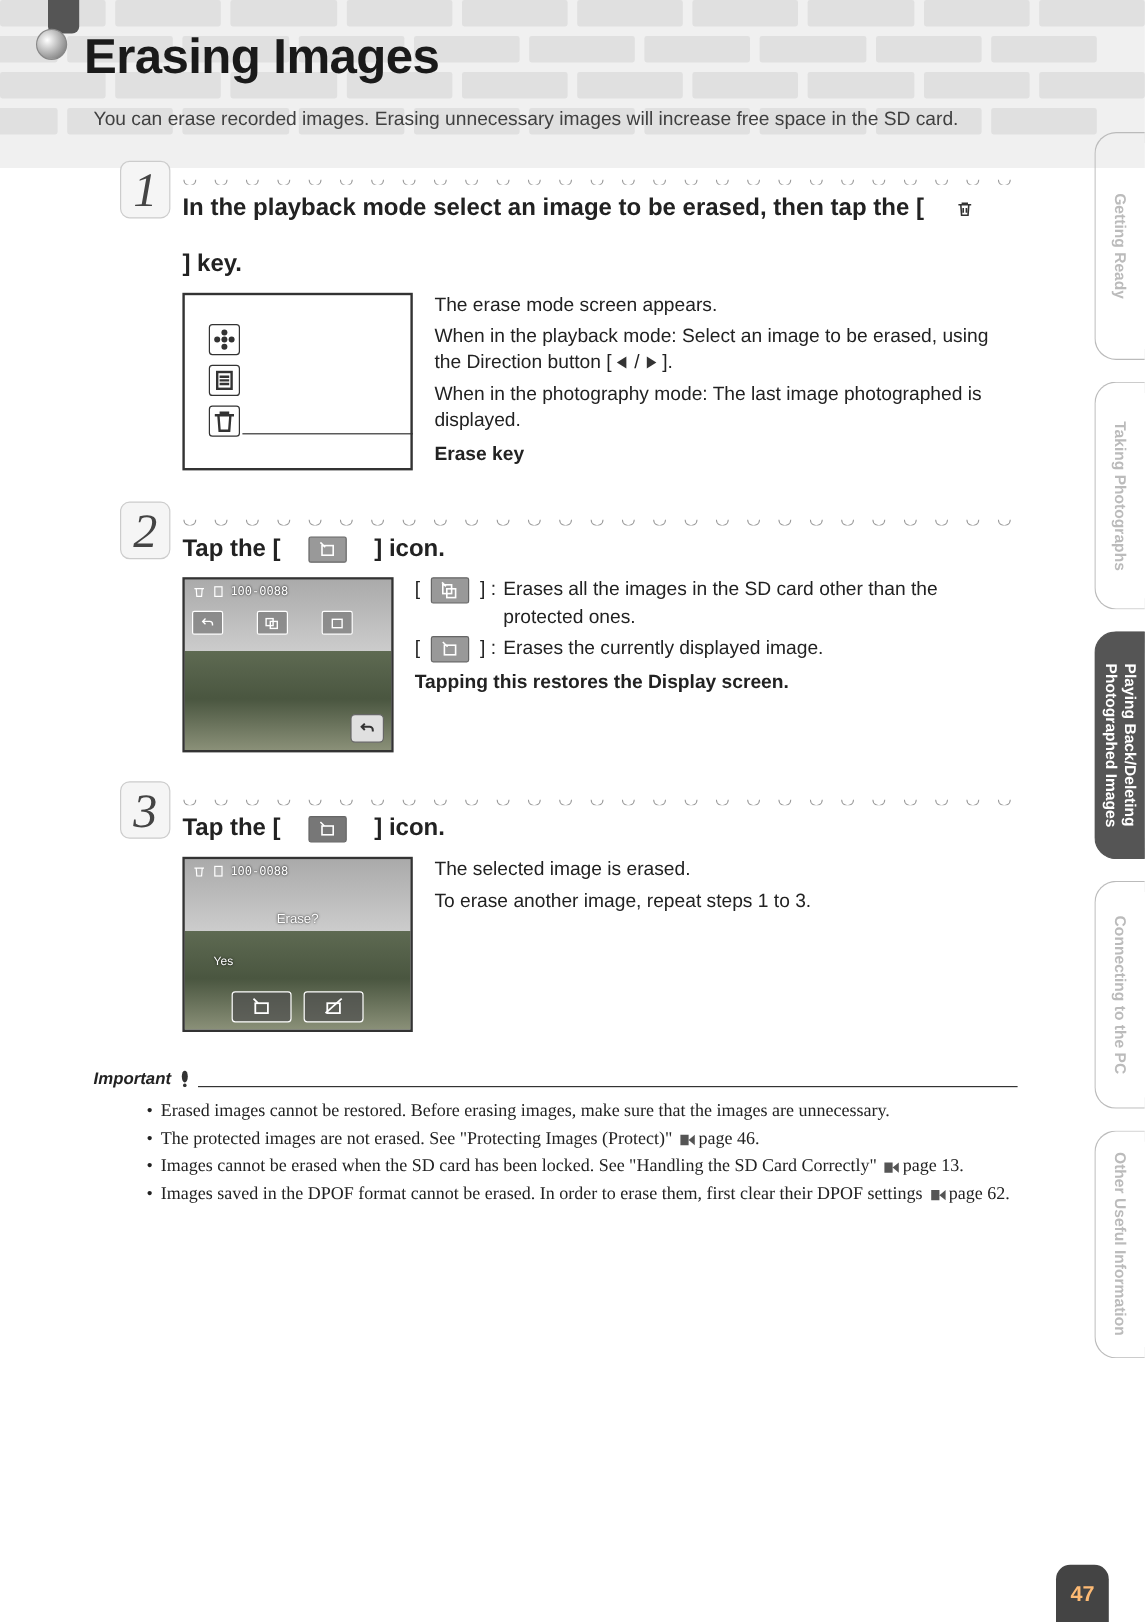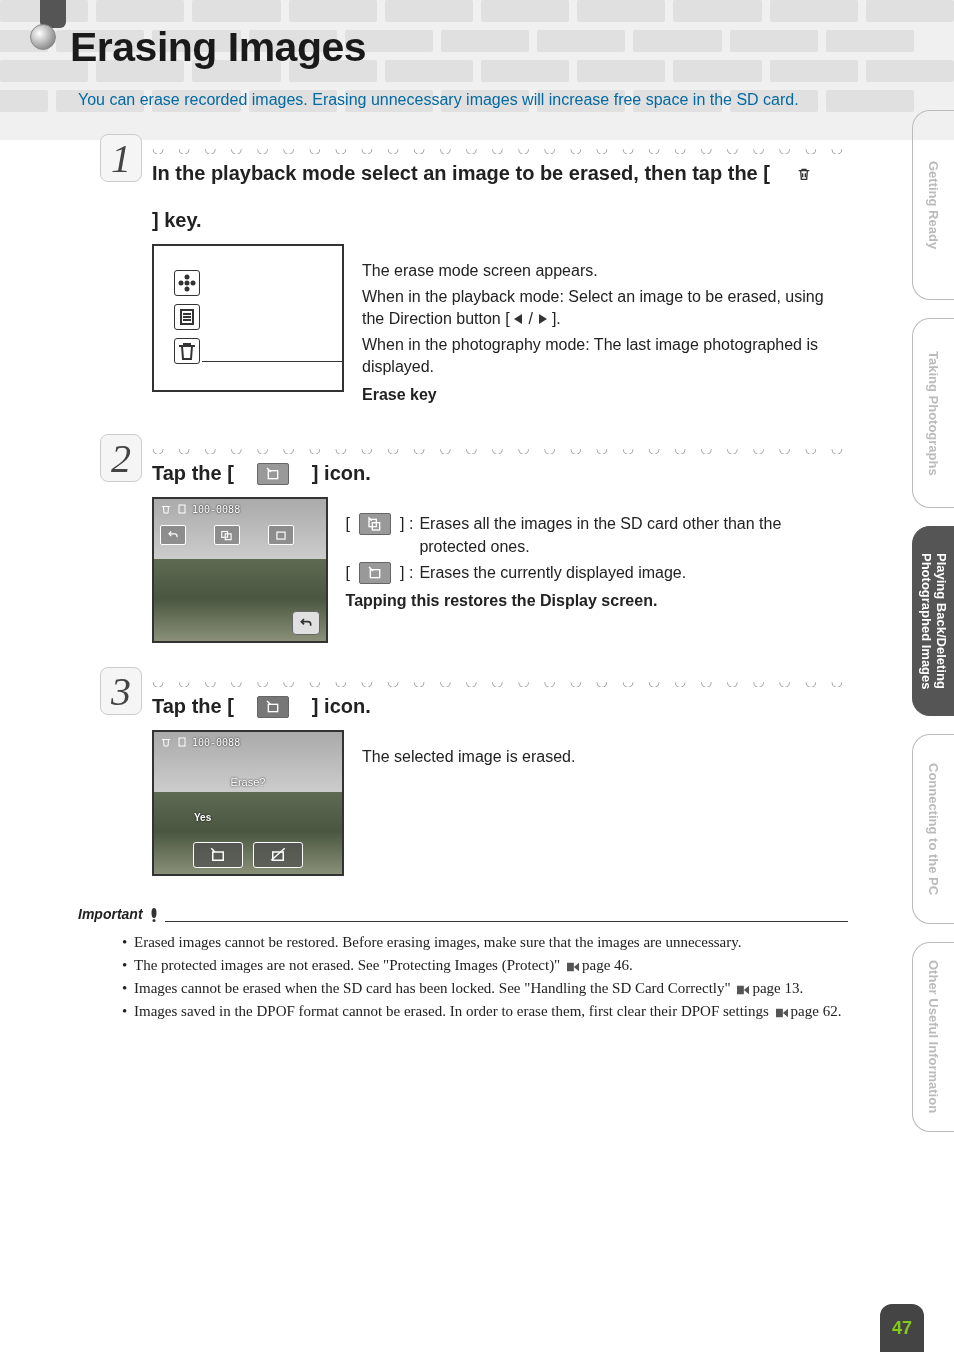--- a/index.html
+++ b/index.html
@@ -60,21 +60,21 @@
   .content {
     position: absolute;
     top: 88px;
     left: 78px;
     width: 770px;
     z-index: 5;
   }
   .intro {
     font-size: 16px;
     line-height: 1.5;
-    color: #0369a1;
+    color: #404040;
     margin-bottom: 28px;
     padding-right: 20px;
   }
   .step {
     position: relative;
     margin-bottom: 30px;
   }
   .step-num {
     position: absolute;
     left: 22px;
@@ -222,29 +222,27 @@
     position: absolute;
     top: 44px;
     width: 100%;
     text-align: center;
     font-size: 11px;
     text-shadow: 0 0 2px #000;
   }
   .fig-photo .yes-label {
     position: absolute;
     top: 80px;
-    left: 40px;
+    left: 24px;
     font-size: 10px;
     text-shadow: 0 0 2px #000;
-    font-weight: bold;
   }
   .desc {
     font-size: 16px;
     line-height: 1.38;
-    margin-top: 16px;
   }
   .desc p { margin-bottom: 4px; }
   .desc .sub-label {
     font-weight: 700;
     margin-top: 6px;
   }
   .icon-line {
     display: flex;
     align-items: flex-start;
     gap: 6px;
@@ -320,21 +318,21 @@
     border-color: #555;
     color: #fff;
   }
   .page-num {
     position: absolute;
     bottom: 0;
     right: 30px;
     width: 44px;
     height: 48px;
     background: #444;
-    color: #84cc16;
+    color: #fdba74;
     border-radius: 12px 12px 0 0;
     display: flex;
     align-items: center;
     justify-content: center;
     font-weight: 700;
     font-size: 18px;
   }
   .arrow-icon { display:inline-block; width:0; height:0; border-top:5px solid transparent; border-bottom:5px solid transparent; }
   .arrow-icon.l { border-right: 8px solid #333; margin-right:2px;}
   .arrow-icon.r { border-left: 8px solid #333; margin-left:2px;}
@@ -571,20 +569,21 @@
             <div class="cb">
                 <svg width="20" height="18" viewBox="0 0 24 24" fill="none" stroke="#fff" stroke-width="2">
                   <rect x="5" y="8" width="14" height="11"></rect>
                   <line x1="3" y1="19" x2="21" y2="3"></line>
                 </svg>
               </div>
           </div>
         </div>
         <div class="desc">
           <p>The selected image is erased.</p>
+          <p>To erase another image, repeat steps 1 to 3.</p>
         </div>
       </div>
     </div>
   </div>
 
   <div class="important-head">
     <span>Important</span>
     <svg width="10" height="14" viewBox="0 0 10 14">
         <ellipse cx="5" cy="5" rx="2.5" ry="5" fill="#333"></ellipse>
         <circle cx="5" cy="12.5" r="1.5" fill="#333"></circle>

